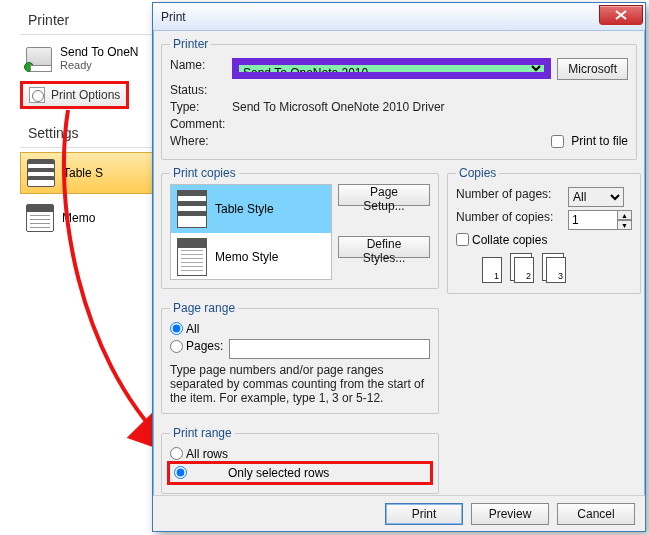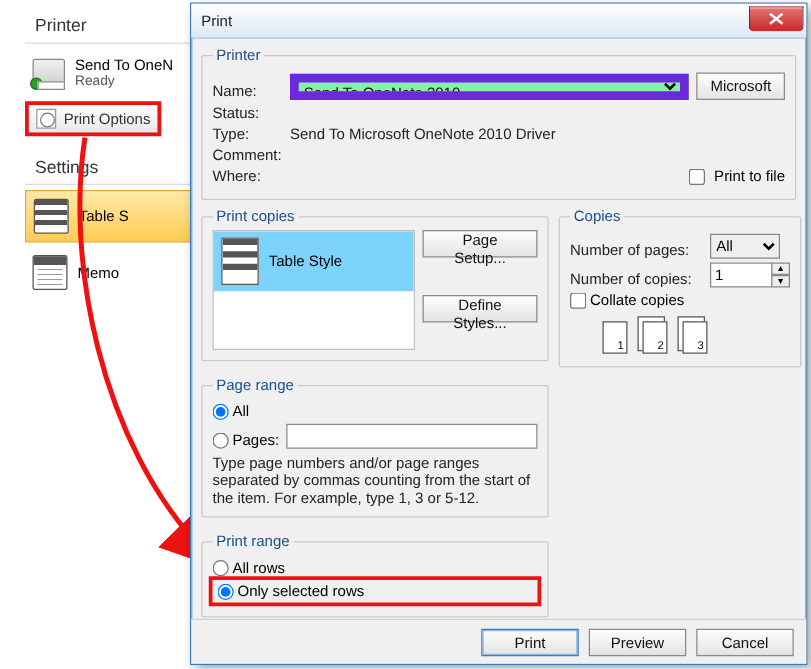--- a/index.html
+++ b/index.html
@@ -82,21 +82,21 @@
     color:#fff; text-align:center; line-height:18px; margin-top:-4px;
     box-shadow: inset 0 1px 0 rgba(255,255,255,.4);
   }
   .close-btn svg { vertical-align:middle; }
 
   .dlg-body { padding:6px 8px 0 8px; position:relative; height:calc(100% - 28px); }
 
   fieldset { border:1px solid #c9c9c9; border-radius:2px; margin:0 0 6px 0; padding:4px 8px 8px 8px; }
   legend  { color:#1e4f8a; padding:0 3px; }
 
-  .row { display:flex; align-items:flex-end; margin:3px 0; }
+  .row { display:flex; align-items:flex-start; margin:3px 0; }
   .lbl { width:62px; color:#222; }
   .val { color:#222; }
 
   select.printer-name {
     flex:1; height:21px; border:7px solid #6d28d9; background:#86efac;
   }
   .btn {
     height:22px; padding:0 10px; border:1px solid #8a8a8a;
     background:linear-gradient(#fdfdfd,#e4e4e4); color:#111; cursor:pointer;
   }
@@ -140,21 +140,21 @@
   .hint { color:#222; margin-top:4px; }
 
   .dlg-buttons {
     position:absolute; left:0; right:0; bottom:0; height:36px; border-top:1px solid #d0d0d0;
     display:flex; align-items:center; justify-content:flex-end; gap:8px; padding:0 10px; background:#f0f0f0;
   }
   .dlg-buttons .btn { min-width:78px; }
   .dlg-buttons .btn.primary { border:1px solid #3e7bbf; box-shadow:0 0 0 1px #8ab8ea inset; }
   .below-buttons-space { height:40px; }
 
-  .red-box { outline:3px solid #e11; outline-offset:0; }
+  .red-box { outline:3px solid #e11; outline-offset:0;gap:38px; }
 </style>
 </head>
 <body>
 
 <div class="backstage">
 
   <div class="bs-section-title">Printer</div>
   <div class="bs-divider"></div>
 
   <div class="bs-item">
@@ -247,20 +247,24 @@
     <div class="two-col">
 
       <div class="left-col">
         <fieldset>
           <legend>Print copies</legend>
           <div style="display:flex; gap:6px;">
             <div class="style-list" style="flex:1">
               <div class="style-row sel">
                 <span class="style-thumb"></span>
                 <span>Table Style</span>
+              </div>
+              <div class="style-row">
+                <span class="style-thumb memo"></span>
+                <span>Memo Style</span>
               </div>
             </div>
             <div class="style-btns">
               <button class="btn" style="width:92px">Page Setup...</button>
               <div style="height:18px"></div>
               <button class="btn" style="width:92px">Define Styles...</button>
             </div>
           </div>
         </fieldset>
 

